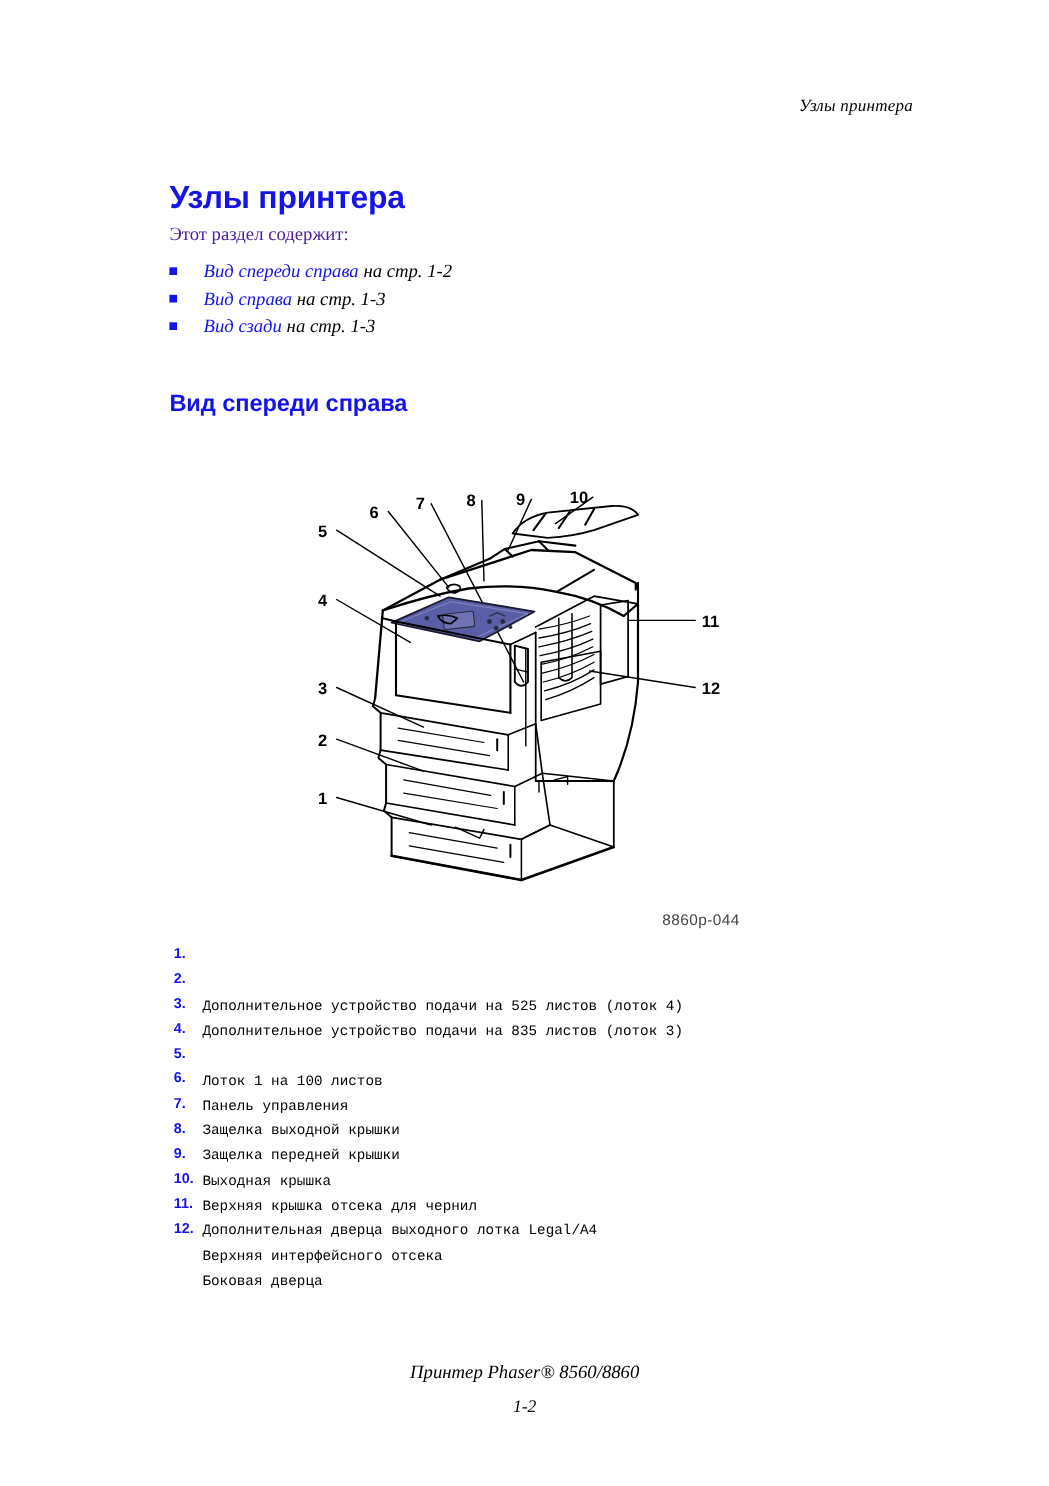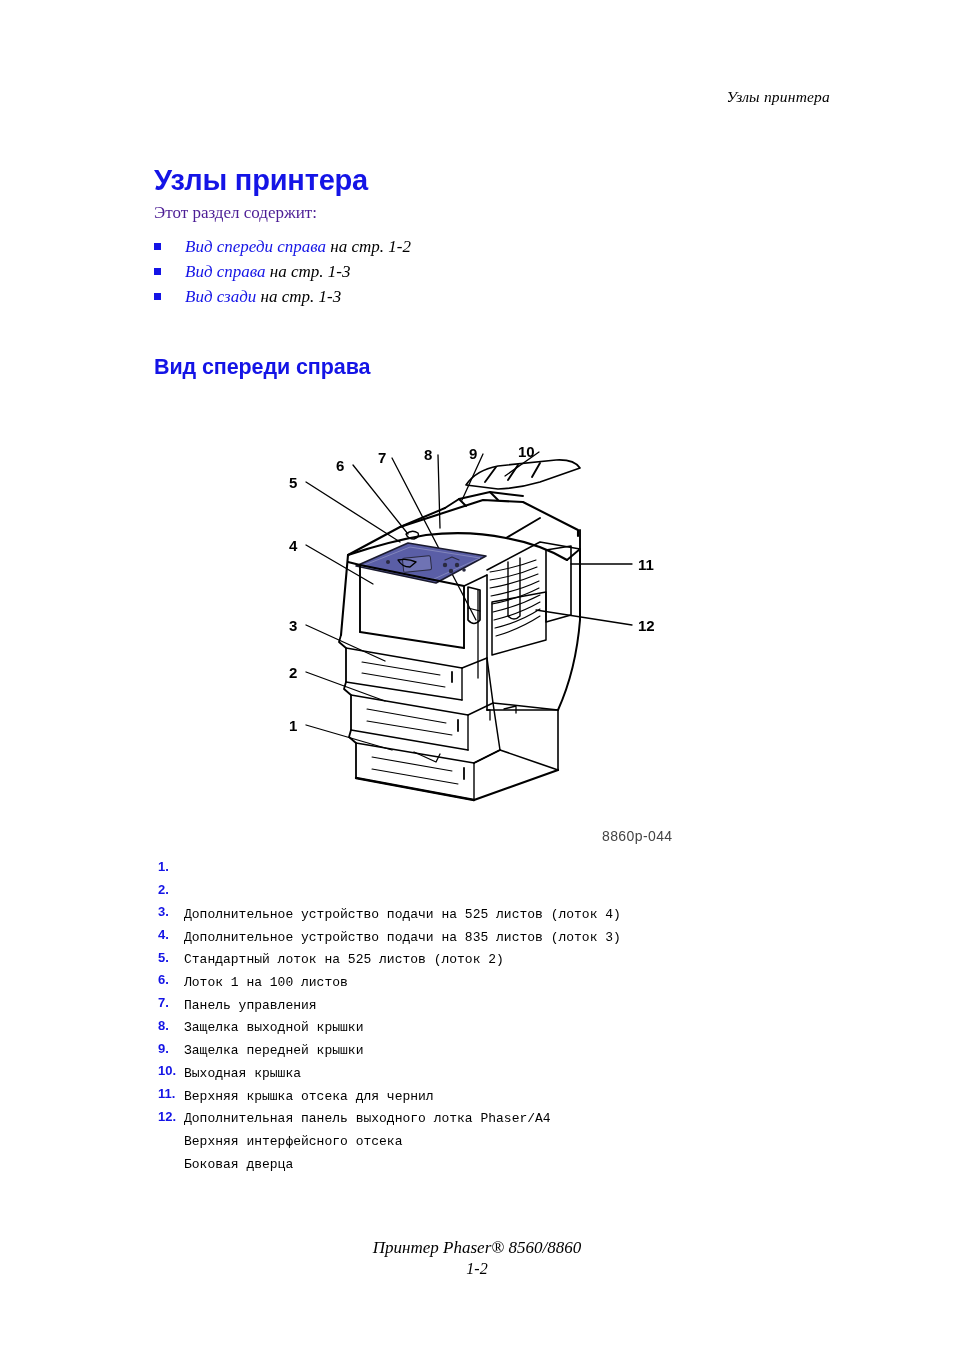--- a/index.html
+++ b/index.html
@@ -175,21 +175,21 @@
     text-align: center;
   }
   .footer-title {
     font-family: "Liberation Serif", serif;
     font-style: italic;
     font-size: 17px;
     color: #000;
     text-align: center;
   }
   .footer-page {
-    margin-top: 2px;
+    margin-top: 13px;
     font-family: "Liberation Serif", serif;
     font-style: italic;
     font-size: 16px;
     color: #000;
   }
 </style>
 </head>
 <body>
 
 <div class="page">
@@ -381,21 +381,20 @@
     <div class="legend-row">
       <span class="legend-num">1.</span>
       <span class="legend-label">Дополнительное устройство подачи на 525 листов (лоток 4)</span>
     </div>
     <div class="legend-row">
       <span class="legend-num">2.</span>
       <span class="legend-label">Дополнительное устройство подачи на 835 листов (лоток 3)</span>
     </div>
     <div class="legend-row">
       <span class="legend-num">3.</span>
-      <span class="legend-label">Стандартный лоток на 525 листов (лоток 2)</span>
     </div>
     <div class="legend-row">
       <span class="legend-num">4.</span>
       <span class="legend-label">Лоток 1 на 100 листов</span>
     </div>
     <div class="legend-row">
       <span class="legend-num">5.</span>
       <span class="legend-label">Панель управления</span>
     </div>
     <div class="legend-row">
@@ -409,21 +408,21 @@
     <div class="legend-row">
       <span class="legend-num">8.</span>
       <span class="legend-label">Выходная крышка</span>
     </div>
     <div class="legend-row">
       <span class="legend-num">9.</span>
       <span class="legend-label">Верхняя крышка отсека для чернил</span>
     </div>
     <div class="legend-row wide">
       <span class="legend-num">10.</span>
-      <span class="legend-label">Дополнительная панель выходного лотка Phaser/A4</span>
+      <span class="legend-label">Дополнительная дверца выходного лотка Legal/A4</span>
     </div>
     <div class="legend-row wide">
       <span class="legend-num">11.</span>
       <span class="legend-label">Верхняя интерфейсного отсека</span>
     </div>
     <div class="legend-row wide">
       <span class="legend-num">12.</span>
       <span class="legend-label">Боковая дверца</span>
     </div>
   </div>

